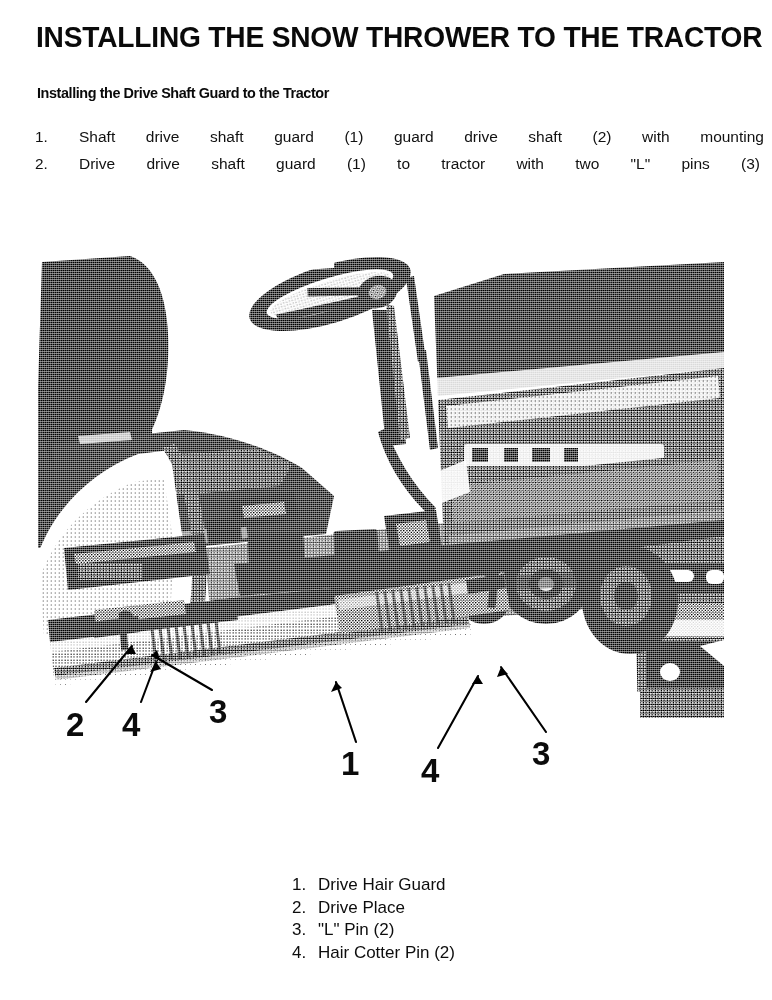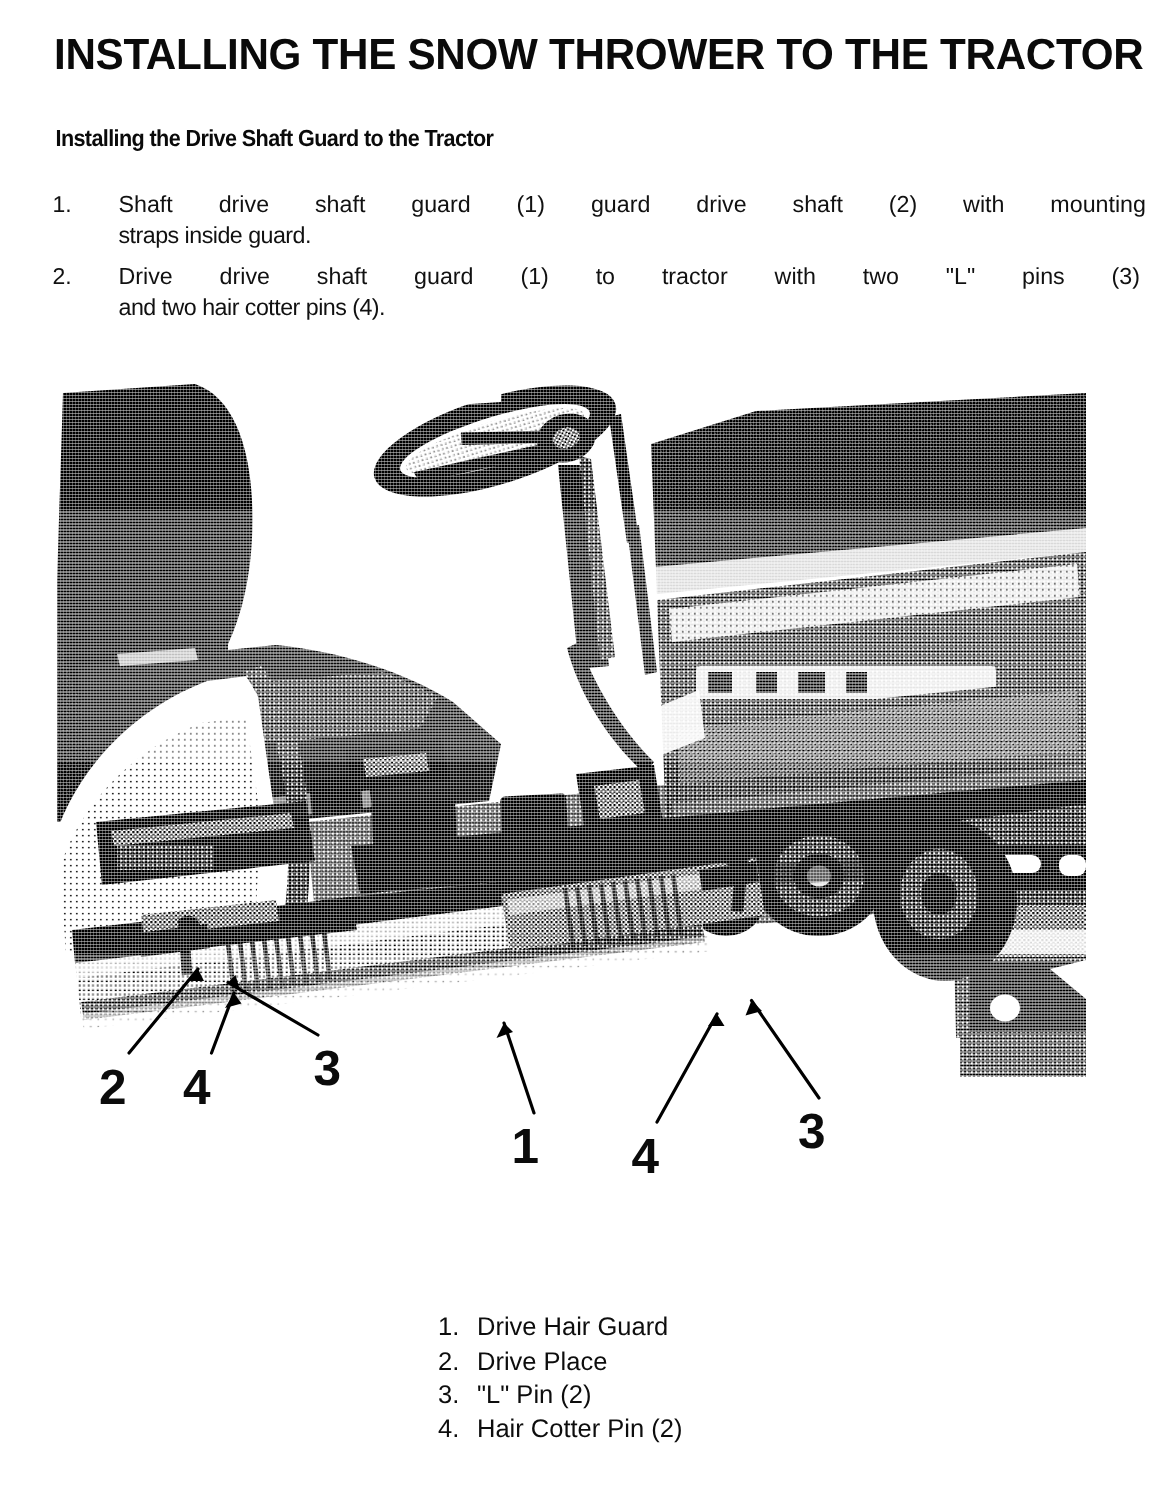--- a/index.html
+++ b/index.html
@@ -167,40 +167,38 @@
         <span class="word">shaft</span>
         <span class="word">guard</span>
         <span class="word">(1)</span>
         <span class="word">guard</span>
         <span class="word">drive</span>
         <span class="word">shaft</span>
         <span class="word">(2)</span>
         <span class="word">with</span>
         <span class="word">mounting</span>
       </span>
-      <span class="step-line indent2">straps inside guard.</span>
     </div>
 
     <div class="step">
       <span class="step-num">2.</span>
       <span class="step-line justify tight">
         <span class="word">Drive</span>
         <span class="word">drive</span>
         <span class="word">shaft</span>
         <span class="word">guard</span>
         <span class="word">(1)</span>
         <span class="word">to</span>
         <span class="word">tractor</span>
         <span class="word">with</span>
         <span class="word">two</span>
         <span class="word">"L"</span>
         <span class="word">pins</span>
         <span class="word">(3)</span>
       </span>
-      <span class="step-line indent2">and two hair cotter pins (4).</span>
     </div>
 
   </div>
 
   <div class="photo">
     <svg width="690" height="470" viewBox="0 0 690 470" xmlns="http://www.w3.org/2000/svg" aria-label="tractor photo">
       <defs>
 
         <pattern id="ht90" width="3" height="3" patternUnits="userSpaceOnUse">
           <rect width="3" height="3" fill="#000"></rect>

